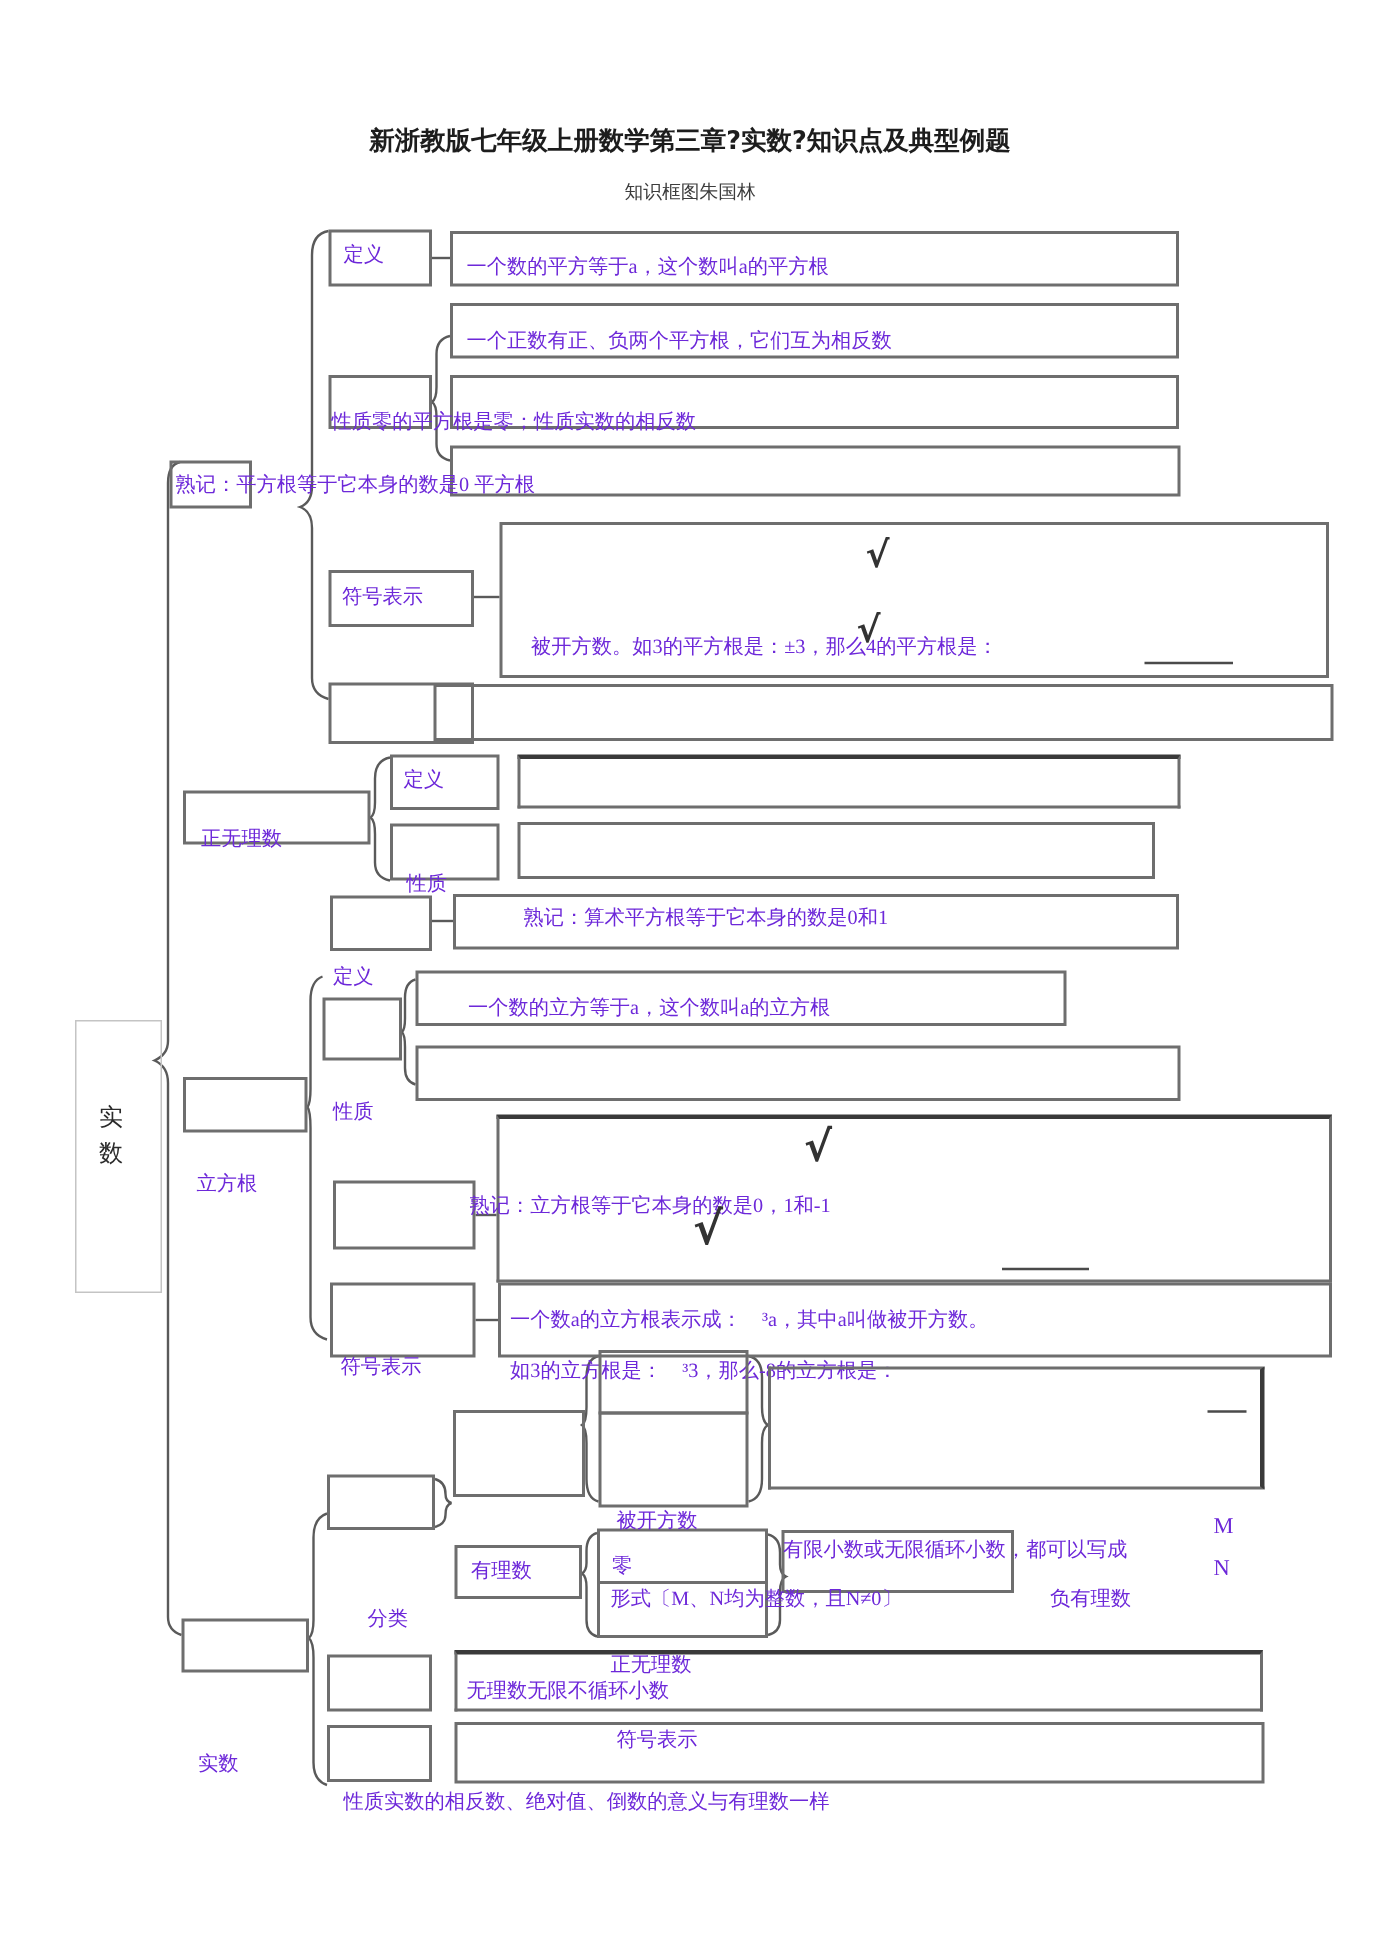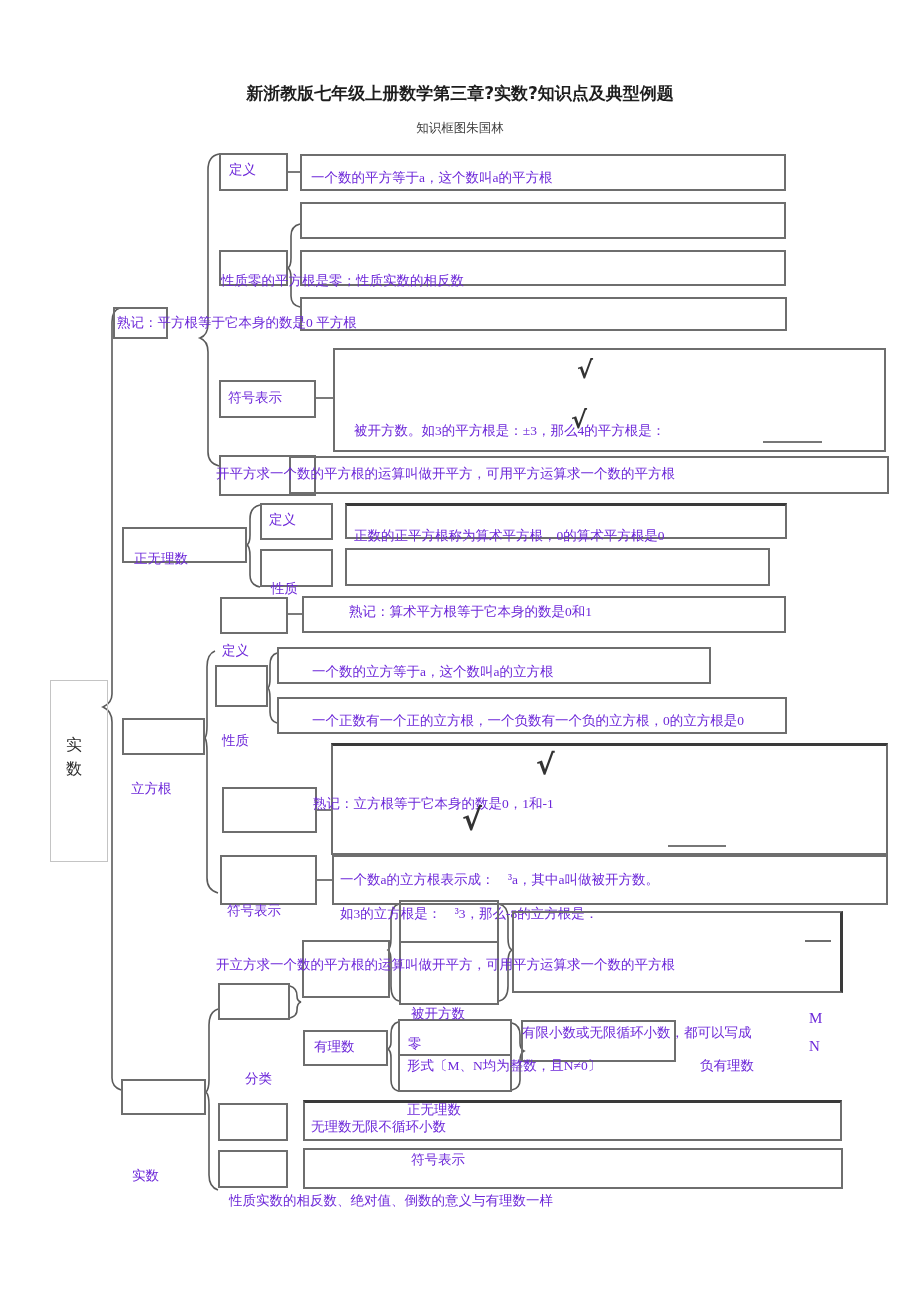--- a/index.html
+++ b/index.html
@@ -60,74 +60,71 @@
   <div class="box" style="left:300px;top:250px;width:486px;height:36px"></div>
   <div class="box" style="left:300px;top:297px;width:487px;height:34px"></div>
   <div class="box" style="left:113px;top:307px;width:55px;height:32px"></div>
   <div class="box" style="left:219px;top:380px;width:97px;height:38px"></div>
   <div class="box" style="left:333px;top:348px;width:553px;height:104px"></div>
   <div class="box" style="left:219px;top:455px;width:97px;height:41px"></div>
   <div class="box" style="left:289px;top:456px;width:600px;height:38px"></div>
 
   <div class="txt" style="left:229px;top:161px">定义</div>
   <div class="txt" style="left:311px;top:169px">一个数的平方等于a，这个数叫a的平方根</div>
+  <div class="txt" style="left:311px;top:218px">一个正数有正、负两个平方根，它们互为相反数</div>
   <div class="txt" style="left:221px;top:272px">性质零的平方根是零；性质实数的相反数</div>
   <div class="txt" style="left:117px;top:314px">熟记：平方根等于它本身的数是0 平方根</div>
   <div class="txt" style="left:228px;top:389px">符号表示</div>
   <div class="txt" style="left:354px;top:422px">被开方数。如3的平方根是：±3，那么4的平方根是：</div>
-  <div class="txt" style="left:216px;top:465px">开平方求一个数的平方根的运算叫做开平方，可用平方运算求一个数的平方根</div>
   <span class="radical" style="left:577px;top:356px;font-size:24px">√</span>
   <span class="radical" style="left:571px;top:406px;font-size:24px">√</span>
 
   <div class="box" style="left:122px;top:527px;width:125px;height:36px"></div>
   <div class="box" style="left:260px;top:503px;width:73px;height:37px"></div>
   <div class="box thick-top" style="left:345px;top:503px;width:442px;height:36px"></div>
   <div class="box" style="left:260px;top:549px;width:73px;height:38px"></div>
   <div class="box" style="left:345px;top:548px;width:425px;height:38px"></div>
   <div class="box" style="left:220px;top:597px;width:68px;height:37px"></div>
   <div class="box" style="left:302px;top:596px;width:484px;height:37px"></div>
 
   <div class="txt" style="left:134px;top:550px">正无理数</div>
   <div class="txt" style="left:269px;top:511px">定义</div>
-  <div class="txt" style="left:354px;top:527px">正数的正平方根称为算术平方根，0的算术平方根是0</div>
   <div class="txt" style="left:271px;top:580px">性质</div>
   <div class="txt" style="left:349px;top:603px">熟记：算术平方根等于它本身的数是0和1</div>
 
   <div class="box" style="left:215px;top:665px;width:53px;height:42px"></div>
   <div class="box" style="left:277px;top:647px;width:434px;height:37px"></div>
   <div class="box" style="left:277px;top:697px;width:510px;height:37px"></div>
   <div class="box" style="left:122px;top:718px;width:83px;height:37px"></div>
   <div class="box" style="left:222px;top:787px;width:95px;height:46px"></div>
   <div class="box thick-top" style="left:331px;top:743px;width:557px;height:112px"></div>
   <div class="box" style="left:220px;top:855px;width:97px;height:50px"></div>
   <div class="box" style="left:332px;top:855px;width:556px;height:50px"></div>
 
   <div class="txt" style="left:222px;top:642px">定义</div>
   <div class="txt" style="left:312px;top:663px">一个数的立方等于a，这个数叫a的立方根</div>
-  <div class="txt" style="left:312px;top:712px">一个正数有一个正的立方根，一个负数有一个负的立方根，0的立方根是0</div>
   <div class="txt" style="left:222px;top:732px">性质</div>
   <div class="txt" style="left:131px;top:780px">立方根</div>
   <div class="txt" style="left:313px;top:795px">熟记：立方根等于它本身的数是0，1和-1</div>
   <div class="txt" style="left:227px;top:902px">符号表示</div>
   <div class="txt" style="left:340px;top:871px">一个数a的立方根表示成：　³a，其中a叫做被开方数。</div>
   <div class="txt" style="left:340px;top:905px">如3的立方根是：　³3，那么-8的立方根是：</div>
   <span class="radical" style="left:536px;top:748px;font-size:28px">√</span>
   <span class="radical" style="left:462px;top:802px;font-size:30px">√</span>
 
   <div class="box" style="left:302px;top:940px;width:88px;height:58px"></div>
   <div class="box" style="left:399px;top:900px;width:100px;height:43px"></div>
   <div class="box" style="left:399px;top:941px;width:100px;height:64px"></div>
   <div class="box thick-right" style="left:512px;top:911px;width:331px;height:82px"></div>
   <div class="box" style="left:218px;top:983px;width:72px;height:37px"></div>
   <div class="box" style="left:303px;top:1030px;width:85px;height:36px"></div>
   <div class="box" style="left:398px;top:1019px;width:114px;height:37px"></div>
   <div class="box" style="left:398px;top:1054px;width:114px;height:38px"></div>
   <div class="box" style="left:521px;top:1020px;width:155px;height:42px"></div>
 
-  <div class="txt" style="left:216px;top:956px">开立方求一个数的平方根的运算叫做开平方，可用平方运算求一个数的平方根</div>
   <div class="txt" style="left:411px;top:1005px">被开方数</div>
   <div class="txt" style="left:314px;top:1038px">有理数</div>
   <div class="txt" style="left:408px;top:1035px">零</div>
   <div class="txt" style="left:407px;top:1057px">形式〔M、N均为整数，且N≠0〕</div>
   <div class="txt" style="left:700px;top:1057px">负有理数</div>
   <div class="txt" style="left:522px;top:1024px">有限小数或无限循环小数，都可以写成</div>
   <div class="txt big" style="left:809px;top:1010px">M</div>
   <div class="txt big" style="left:809px;top:1038px">N</div>
   <div class="txt" style="left:245px;top:1070px">分类</div>
 

